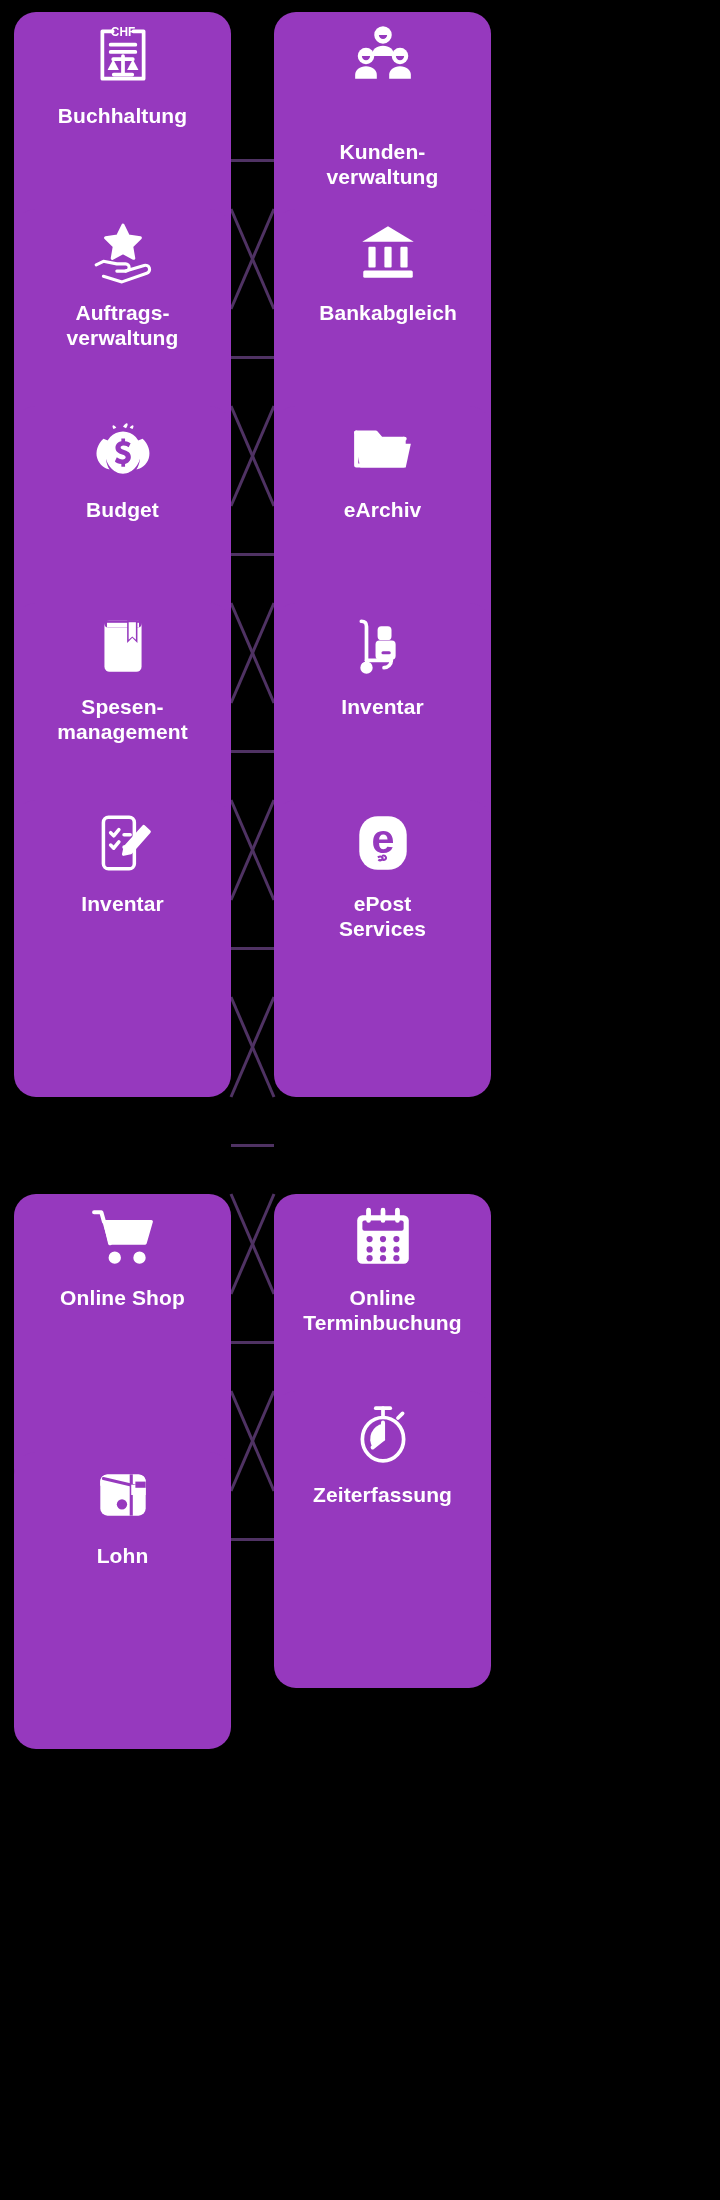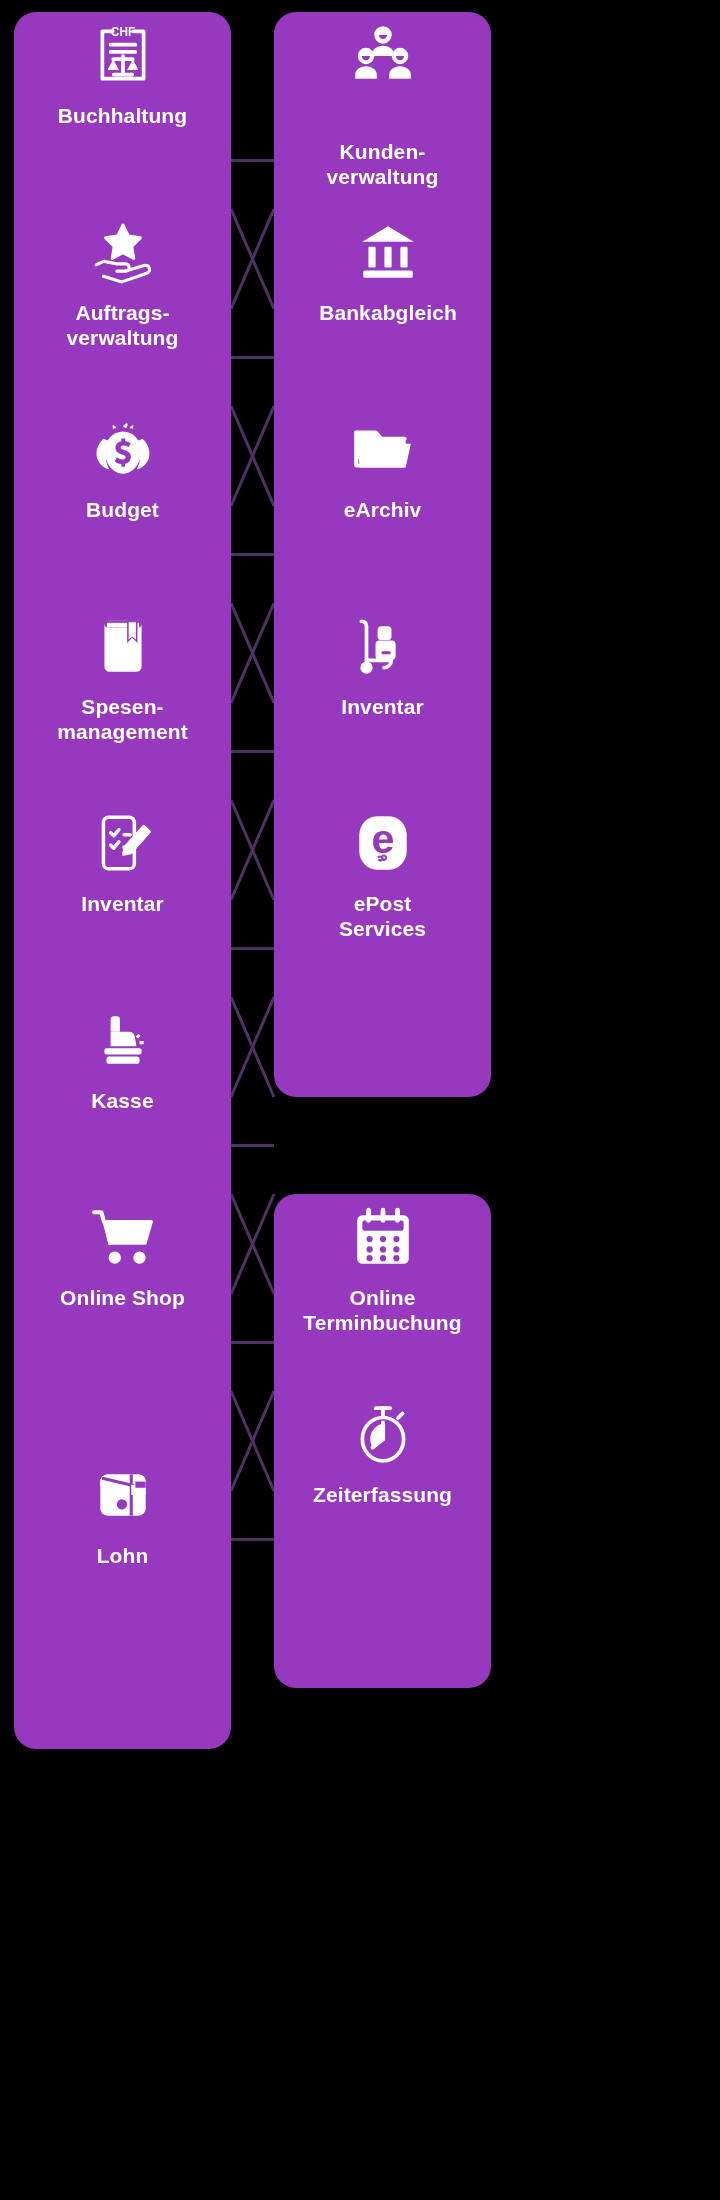--- a/index.html
+++ b/index.html
@@ -218,32 +218,20 @@
     <svg viewBox="0 0 64 64">
       <rect x="9" y="6" width="46" height="52" rx="18" fill="#fff"></rect>
       <text x="32" y="42" font-family="Liberation Sans, sans-serif" font-size="40" font-weight="bold" fill="#9639be" text-anchor="middle">e</text>
       <path d="M27 46c1.5-1 3-1.2 4.2-.2.8.7.6 1.8-.3 2.4-1.2.8-2.6.6-3.3-.2" fill="none" stroke="#9639be" stroke-width="2"></path>
       <path d="M31 44.5c1.6-.6 3.2 0 3.8 1.2.5 1.1-.2 2.3-1.4 2.6-1.1.3-2.2-.2-2.7-1" fill="none" stroke="#9639be" stroke-width="2"></path>
     </svg>
       </div>
       <div class="label">ePost
 Services</div>
     </div>
-    <div class="card" style="left: 14px; top: 997px;">
-      <div class="icon-wrap">
-    <svg viewBox="0 0 64 64" fill="#fff">
-      <path d="M20 12a3 3 0 0 1 3-3h3a3 3 0 0 1 3 3v12h-9z"></path>
-      <path d="M20 24h18c2.8 0 5 2 5.4 4.6l1.6 9.4H20z"></path>
-      <path d="M44.5 28.5l2.5-2.5 2 2-2.5 2.5zM48 33h4v3h-4zM47 39.5l2.2 2.2-2 2-2.2-2.2z"></path>
-      <rect x="14" y="40" width="36" height="6" rx="2"></rect>
-      <rect x="16" y="48" width="32" height="7" rx="2.5"></rect>
-    </svg>
-      </div>
-      <div class="label">Kasse</div>
-    </div>
     <div class="card" style="left: 14px; top: 1194px;">
       <div class="icon-wrap">
     <svg viewBox="0 0 64 64" fill="none" stroke="#fff" stroke-width="4" stroke-linecap="round" stroke-linejoin="round">
       <path d="M4 8h7l2.5 9"></path>
       <path d="M13.5 17h46l-6 21H19.5z" fill="#fff" stroke="#fff" stroke-width="3"></path>
       <path d="M19.5 38 16 23"></path>
       <circle cx="24" cy="52" r="5" fill="#fff" stroke="#fff" stroke-width="2"></circle>
       <circle cx="48" cy="52" r="5" fill="#fff" stroke="#fff" stroke-width="2"></circle>
     </svg>
       </div>

